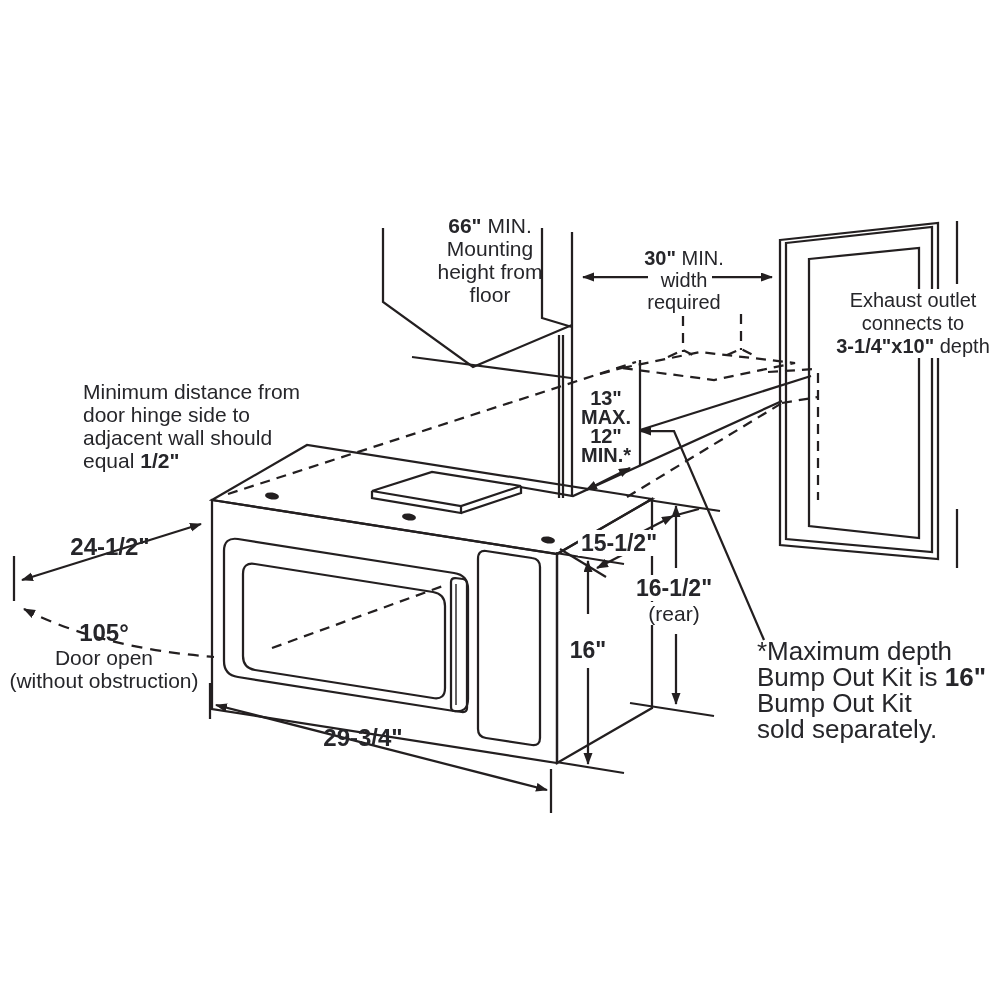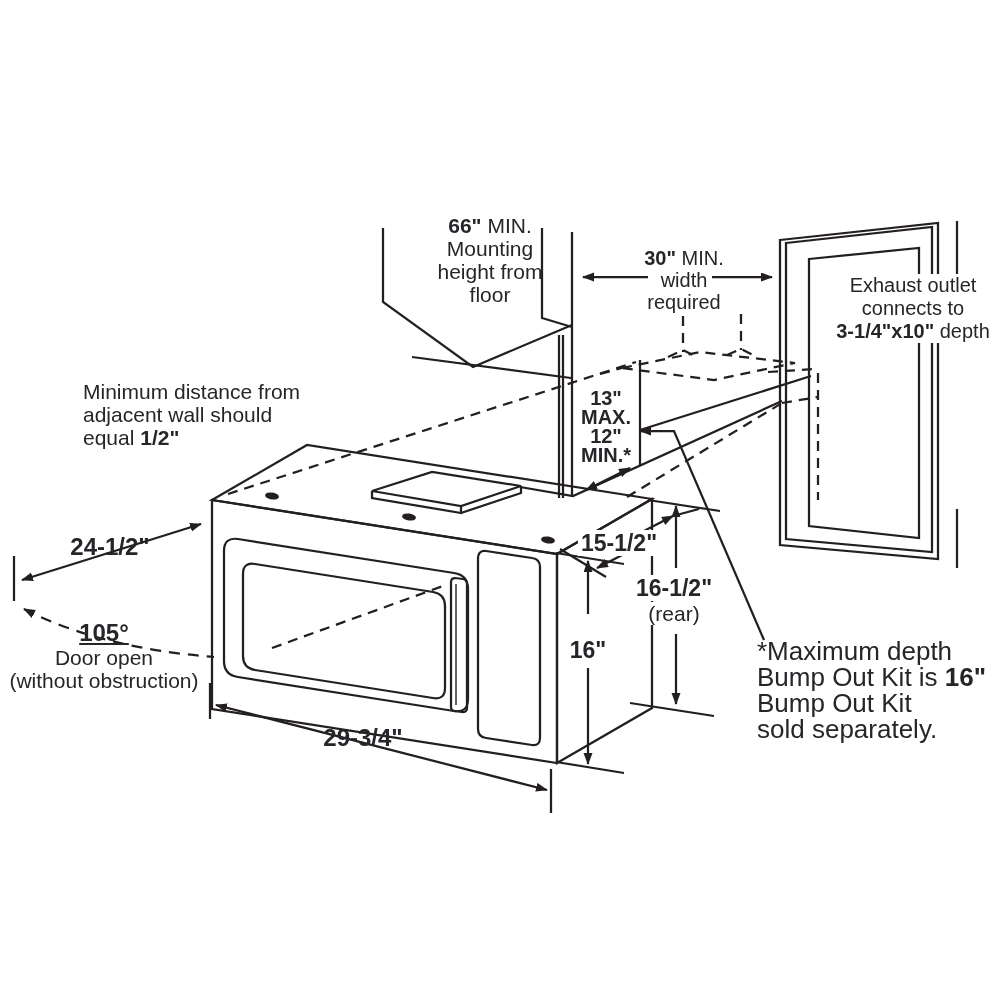--- a/index.html
+++ b/index.html
@@ -136,43 +136,44 @@
     <div>height from</div>
     <div>floor</div>
   </div>
 
   <div class="txt ctr body20" style="left:684px;top:247px;line-height:22px;">
     <div><span class="b">30"</span><span> MIN.</span></div>
     <div>width</div>
     <div>required</div>
   </div>
 
-  <div class="txt ctr body20" style="left:913px;top:274px;">
+  <div class="txt ctr body20" style="left:913px;top:289px;">
     <div class="bg">Exhaust outlet</div>
     <div class="bg">connects to</div>
     <div class="bg"><span class="b">3-1/4"x10"</span><span> depth</span></div>
   </div>
 
   <div class="txt body21" style="left:83px;top:380px;">
     <div>Minimum distance from</div>
+    <div>door hinge side to</div>
     <div>adjacent wall should</div>
     <div><span>equal </span><span class="b">1/2"</span></div>
   </div>
 
   <div class="txt ctr depthlbl" style="left:606px;top:389px;">
     <div>13"</div>
     <div>MAX.</div>
     <div>12"</div>
     <div>MIN.*</div>
   </div>
 
   <div class="txt ctr dim" style="left:110px;top:533px;">24-1/2"</div>
 
   <div class="txt ctr" style="left:104px;top:620px;">
-    <div class="b" style="font-size:24px;line-height:26px;text-decoration:underline;">105°</div>
+    <div class="b" style="font-size:24px;line-height:26px;">105°</div>
     <div class="body21">Door open</div>
     <div class="body21">(without obstruction)</div>
   </div>
 
   <div class="txt ctr dim" style="left:363px;top:724px;">29-3/4"</div>
 
   <div class="txt ctr dim23" style="left:619px;top:530px;"><span class="bg">15-1/2"</span></div>
 
   <div class="txt ctr" style="left:674px;top:575px;">
     <div class="dim23"><span class="bg">16-1/2"</span></div>

